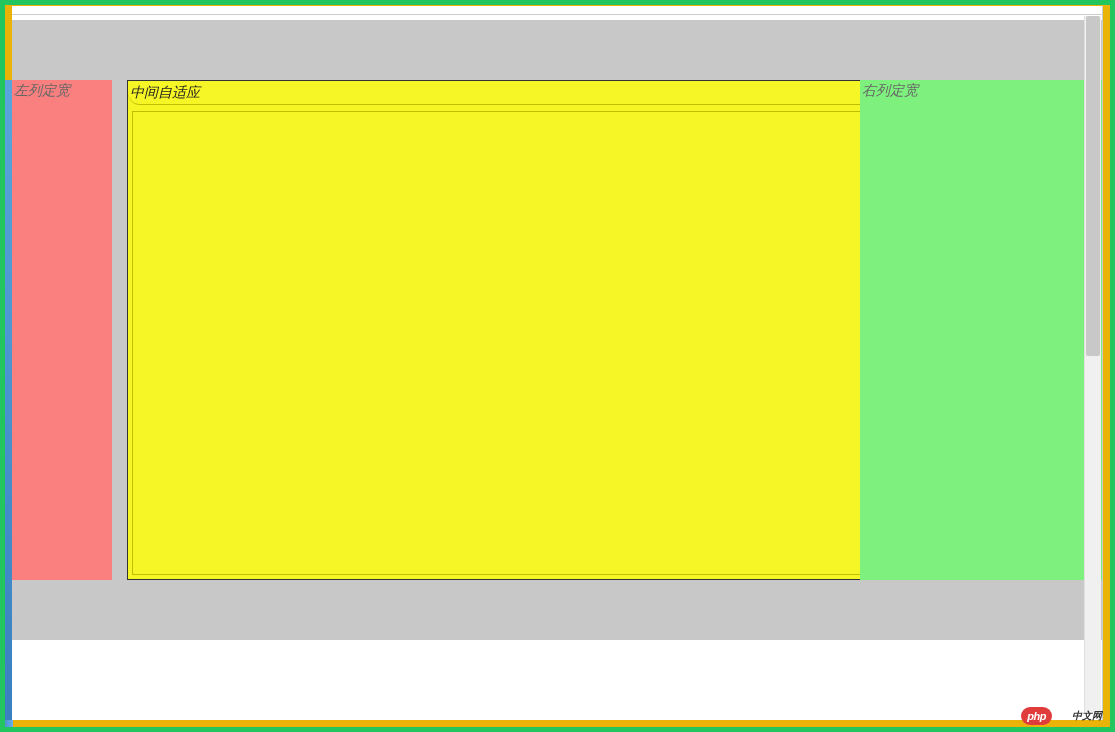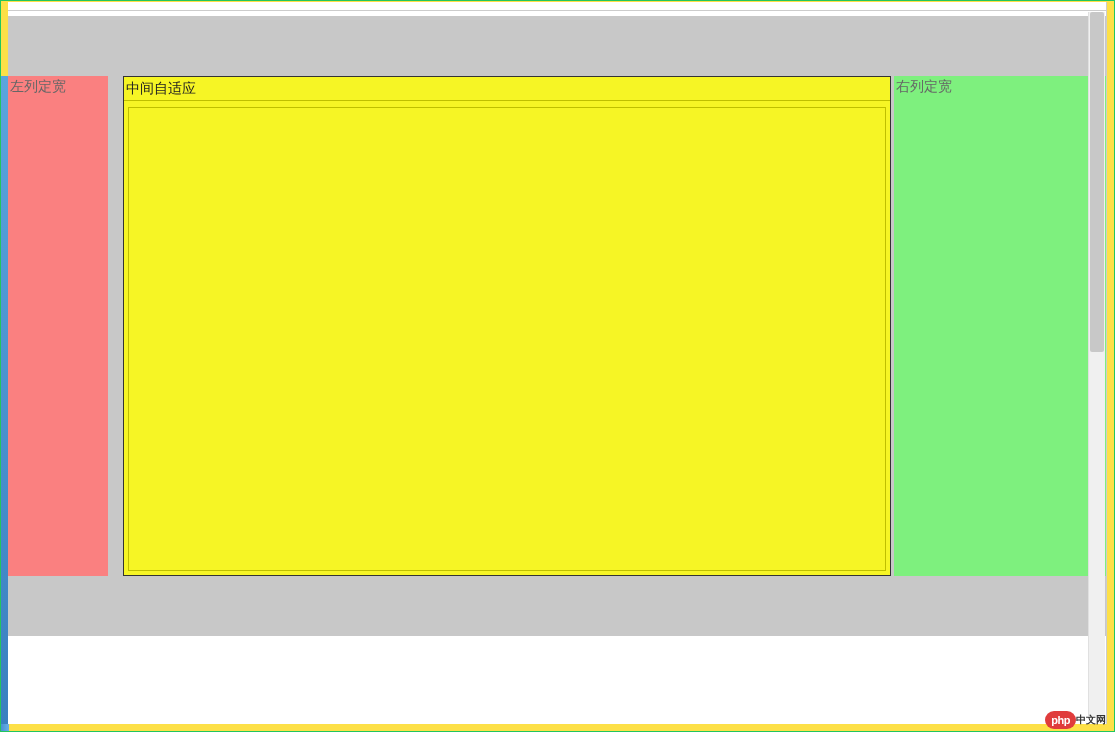--- a/index.html
+++ b/index.html
@@ -14,23 +14,24 @@
       background: #fff;
       width: 1115px;
       height: 732px;
       overflow: hidden;
       position: relative;
     }
     
     .window-frame {
       width: 100%;
       height: 100%;
-      border: 1px solid #22c55e;
-      background: #fde047;
+      border: 5px solid #22c55e;
+      background: #eab308;
       position: relative;
+      font-style: italic;
     }
     
     .window-inner {
       position: absolute;
       top: 1px;
       left: 7px;
       right: 7px;
       bottom: 7px;
       background: #fff;
       border-right: 1px solid #ccc;
@@ -81,34 +82,35 @@
       border: 1px solid #333;
     }
     
     .center-header {
       height: 24px;
       line-height: 22px;
       padding-left: 2px;
       color: #222;
       border-bottom: 1px solid #bfbf00;
       font-size: 14px;
+      border-radius: 12px;
     }
     
     .center-body {
       margin: 6px 4px 4px 4px;
       height: calc(100% - 34px);
       border: 1px solid #bfbf00;
       background: #f6f525;
     }
     
     .right-col {
       position: absolute;
       right: 0;
       top: 0;
-      width: 212px;
+      width: 242px;
       height: 500px;
       background: #7ef07e;
       color: #666;
       padding: 2px 2px;
       font-size: 14px;
     }
     
     .scrollbar-track {
       position: absolute;
       right: 1px;
@@ -128,21 +130,21 @@
       background: #c8c8c8;
       border-radius: 2px;
     }
     
     .watermark {
       position: absolute;
       right: 8px;
       bottom: 2px;
       display: flex;
       align-items: center;
-      gap: 0;
+      gap: 20px;
     }
     
     .watermark-logo {
       background: #e03c3c;
       color: #fff;
       font-weight: bold;
       font-size: 11px;
       padding: 3px 6px;
       border-radius: 10px;
       letter-spacing: -0.5px;

